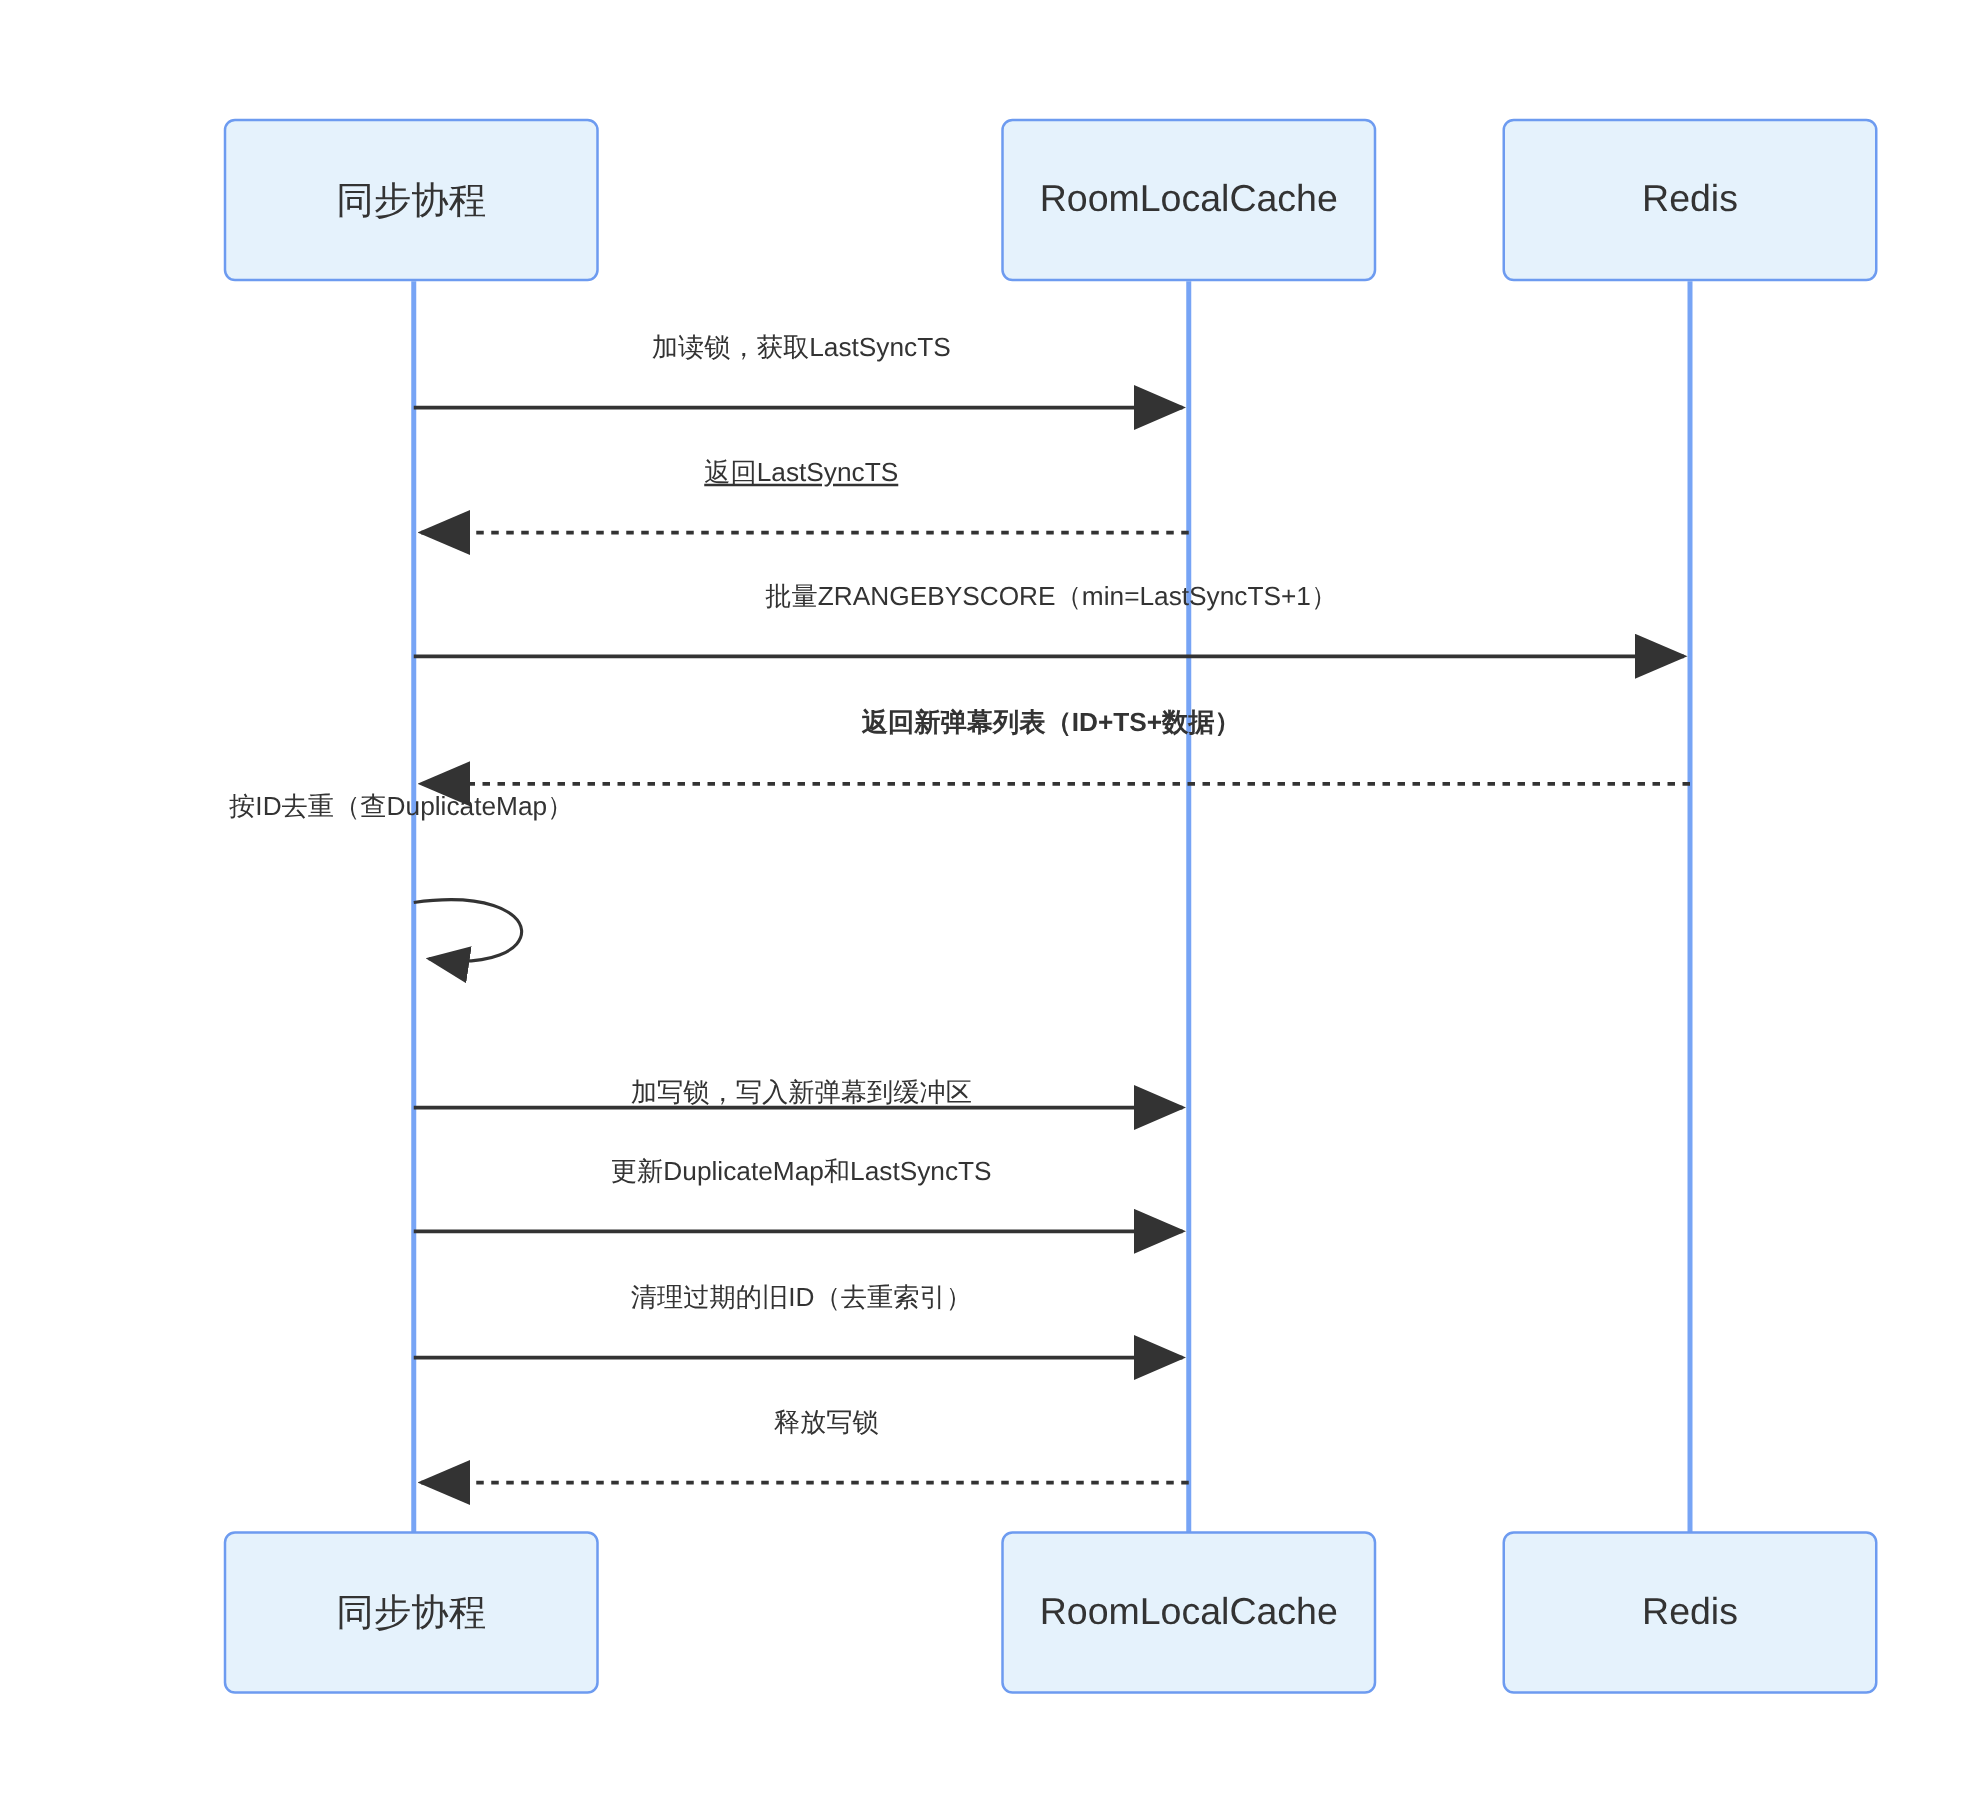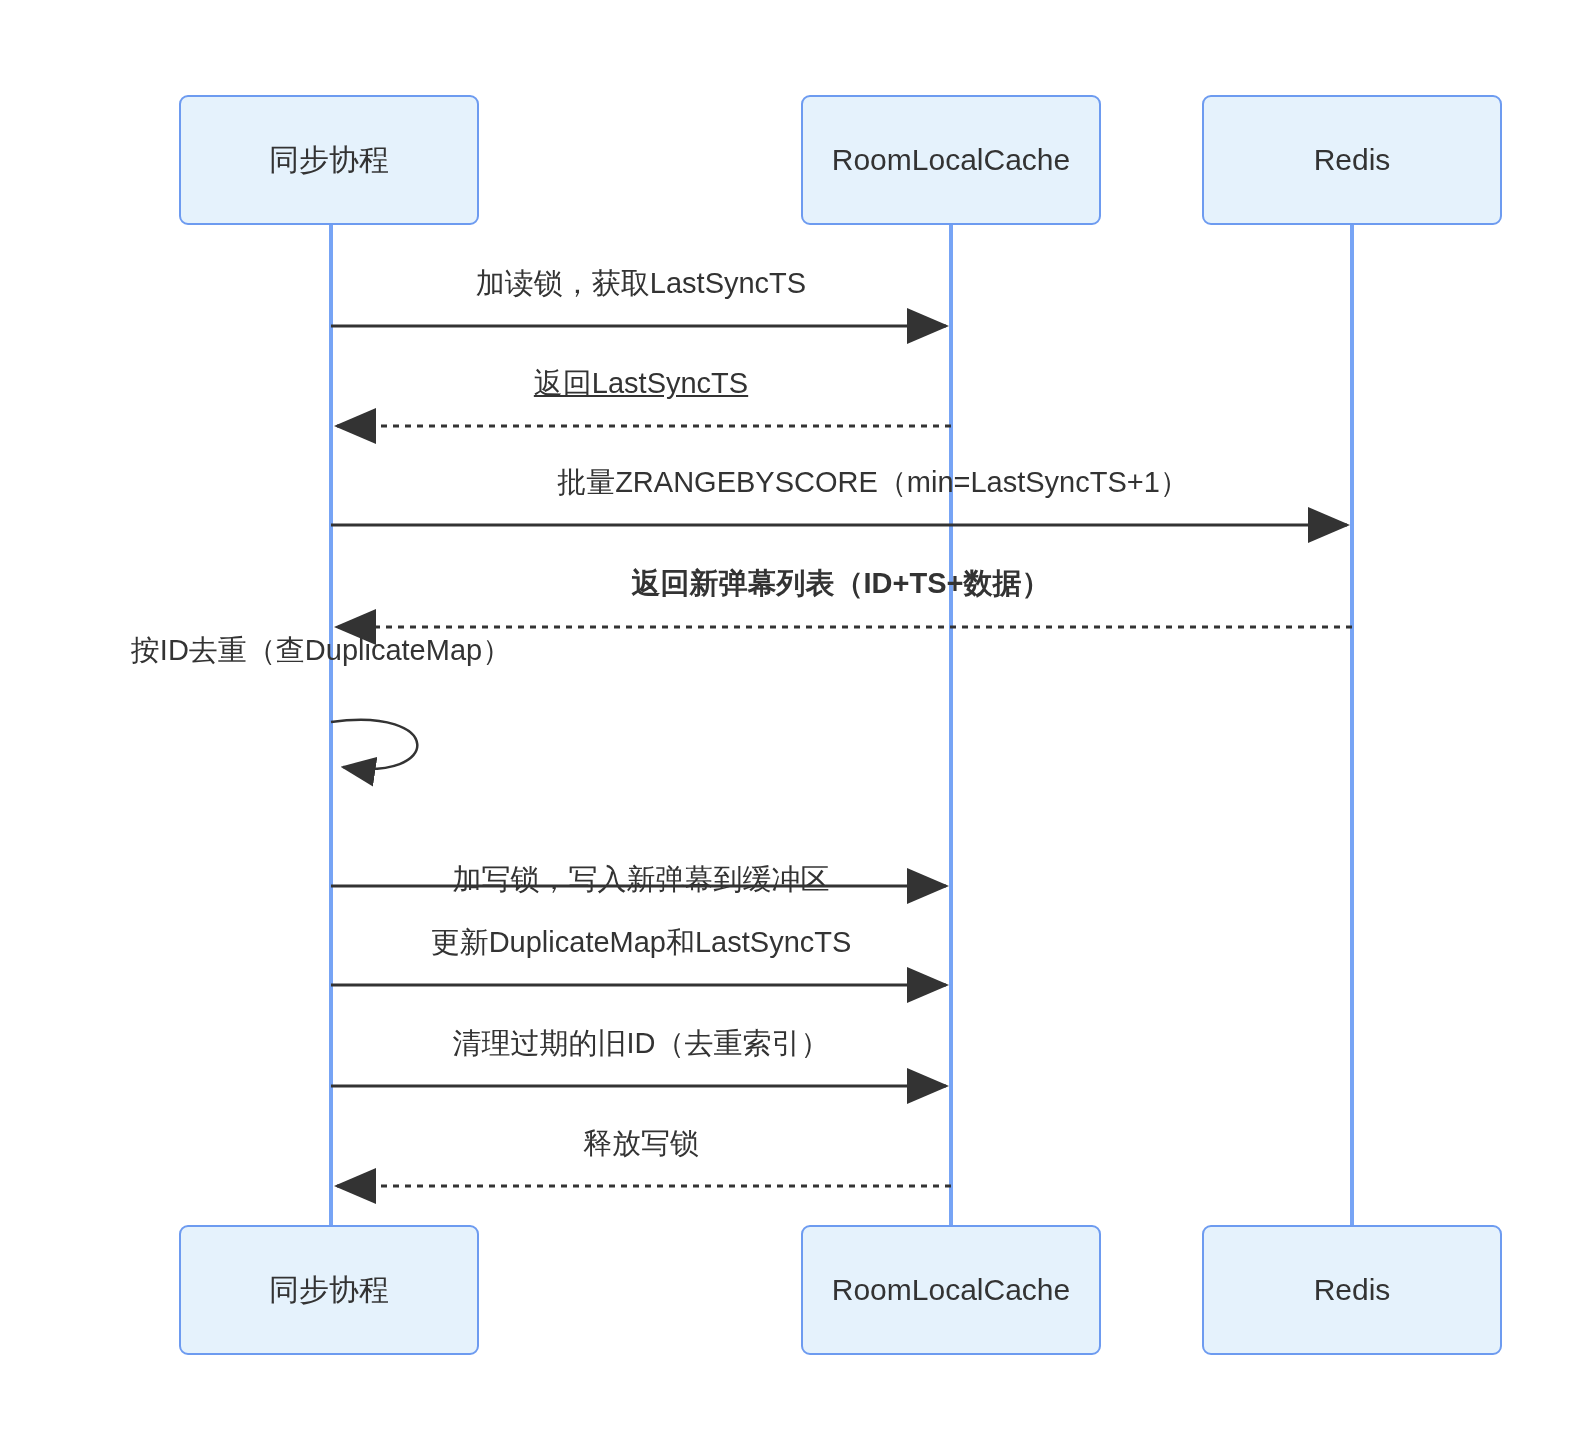--- a/index.html
+++ b/index.html
@@ -47,21 +47,21 @@
     align-items: center;
     justify-content: center;
     font-size: 30px;
     color: var(--text);
   }
 
   .msg-label {
     position: absolute;
     transform: translateX(-50%);
     white-space: nowrap;
-    font-size: 29px;
+    font-size: 21px;
     color: var(--text);
     line-height: 1.2;
   }
 </style>
 </head>
 <body>
 
 <div class="canvas">
 
   <svg class="layer" viewBox="0 0 1571 1452" xmlns="http://www.w3.org/2000/svg">
@@ -101,21 +101,21 @@
   </div>
   <div class="actor-box" style="left:772px; top:1225px;">
     <span>RoomLocalCache</span>
   </div>
   <div class="actor-box" style="left:1173px; top:1225px;">
     <span>Redis</span>
   </div>
 
   <div class="msg-label" style="left:612px; top:266px;">加读锁，获取LastSyncTS</div>
   <div class="msg-label" style="left:612px; top:366px;text-decoration:underline;">返回LastSyncTS</div>
-  <div class="msg-label" style="left:844px; top:465px;">批量ZRANGEBYSCORE（min=LastSyncTS+1）</div>
+  <div class="msg-label" style="left:812px; top:465px;">批量ZRANGEBYSCORE（min=LastSyncTS+1）</div>
   <div class="msg-label" style="left:812px; top:566px;font-weight:bold;">返回新弹幕列表（ID+TS+数据）</div>
   <div class="msg-label" style="left:292px; top:633px;">按ID去重（查DuplicateMap）</div>
   <div class="msg-label" style="left:612px; top:862px;">加写锁，写入新弹幕到缓冲区</div>
   <div class="msg-label" style="left:612px; top:1026px;">清理过期的旧ID（去重索引）</div>
   <div class="msg-label" style="left:612px; top:925px;">更新DuplicateMap和LastSyncTS</div>
-  <div class="msg-label" style="left:612px; top:1126px;text-align:right;">释放写锁</div>
+  <div class="msg-label" style="left:632px; top:1126px;text-align:right;">释放写锁</div>
 
 </div>
 
 </body></html>

